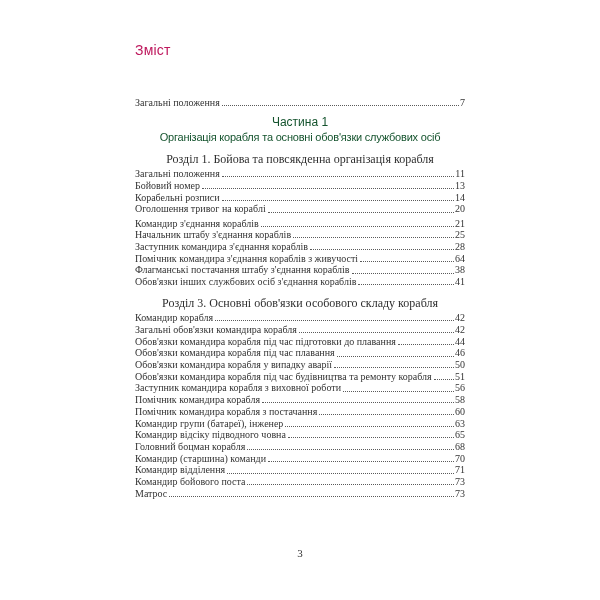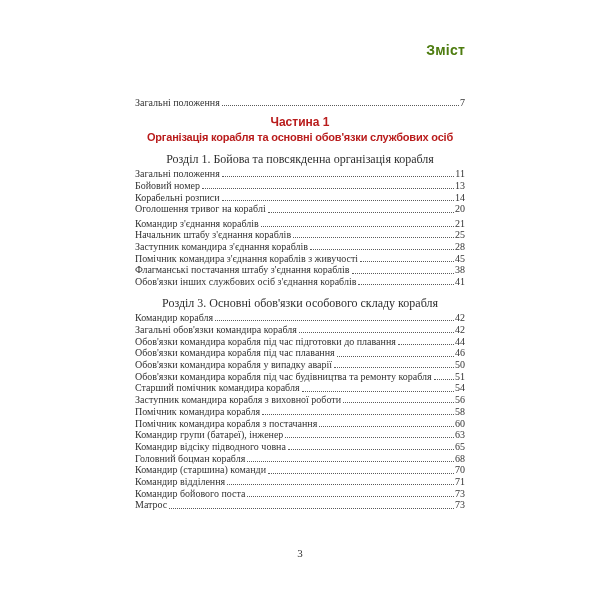--- a/index.html
+++ b/index.html
@@ -16,26 +16,26 @@
     height: 600px;
     background: #ffffff;
     overflow: hidden;
   }
   .content {
     width: 330px;
     margin: 0 auto;
     padding-top: 42px;
   }
   .doc-title {
-    text-align: right;
+    text-align: left;
     font-family: "Liberation Sans", "DejaVu Sans", sans-serif;
-    font-weight: 700;
+    font-weight: 400;
     font-size: 14px;
     line-height: 16px;
-    color: #4d7c0f;
+    color: #be185d;
     letter-spacing: 0.2px;
   }
   .intro-entries { margin-top: 39px; }
   .entry {
     display: flex;
     align-items: flex-end;
     font-size: 10px;
     line-height: 11.7px;
     color: #333333;
   }
@@ -44,22 +44,22 @@
     flex: 1 1 auto;
     min-width: 6px;
     border-bottom: 1px dotted #5a5a5a;
     margin: 0 1px 2.5px 2px;
   }
   .entry .pg { white-space: nowrap; }
   .part-block {
     margin-top: 6px;
     text-align: center;
     font-family: "Liberation Sans", "DejaVu Sans", sans-serif;
-    font-weight: 700;
-    color: #b91c1c;
+    font-weight: 400;
+    color: #14532d;
   }
   .part-title { font-size: 12px; line-height: 15px; }
   .part-subtitle {
     font-size: 11px;
     line-height: 14px;
     letter-spacing: -0.2px;
     white-space: nowrap;
     text-align: center;
   }
   .section-heading {
@@ -138,21 +138,21 @@
             <span class="pg">25</span>
           </div>
           <div class="entry">
             <span class="label">Заступник командира з'єднання кораблів</span>
             <span class="dots"></span>
             <span class="pg">28</span>
           </div>
           <div class="entry">
             <span class="label">Помічник командира з'єднання кораблів з живучості</span>
             <span class="dots"></span>
-            <span class="pg">45</span>
+            <span class="pg">64</span>
           </div>
           <div class="entry">
             <span class="label">Флагманські постачання штабу з'єднання кораблів</span>
             <span class="dots"></span>
             <span class="pg">38</span>
           </div>
           <div class="entry">
             <span class="label">Обов'язки інших службових осіб з'єднання кораблів</span>
             <span class="dots"></span>
             <span class="pg">41</span>
@@ -184,25 +184,20 @@
             <span class="label">Обов'язки командира корабля у випадку аварії</span>
             <span class="dots"></span>
             <span class="pg">50</span>
           </div>
           <div class="entry">
             <span class="label">Обов'язки командира корабля під час будівництва та ремонту корабля</span>
             <span class="dots"></span>
             <span class="pg">51</span>
           </div>
           <div class="entry">
-            <span class="label">Старший помічник командира корабля</span>
-            <span class="dots"></span>
-            <span class="pg">54</span>
-          </div>
-          <div class="entry">
             <span class="label">Заступник командира корабля з виховної роботи</span>
             <span class="dots"></span>
             <span class="pg">56</span>
           </div>
           <div class="entry">
             <span class="label">Помічник командира корабля</span>
             <span class="dots"></span>
             <span class="pg">58</span>
           </div>
           <div class="entry">

